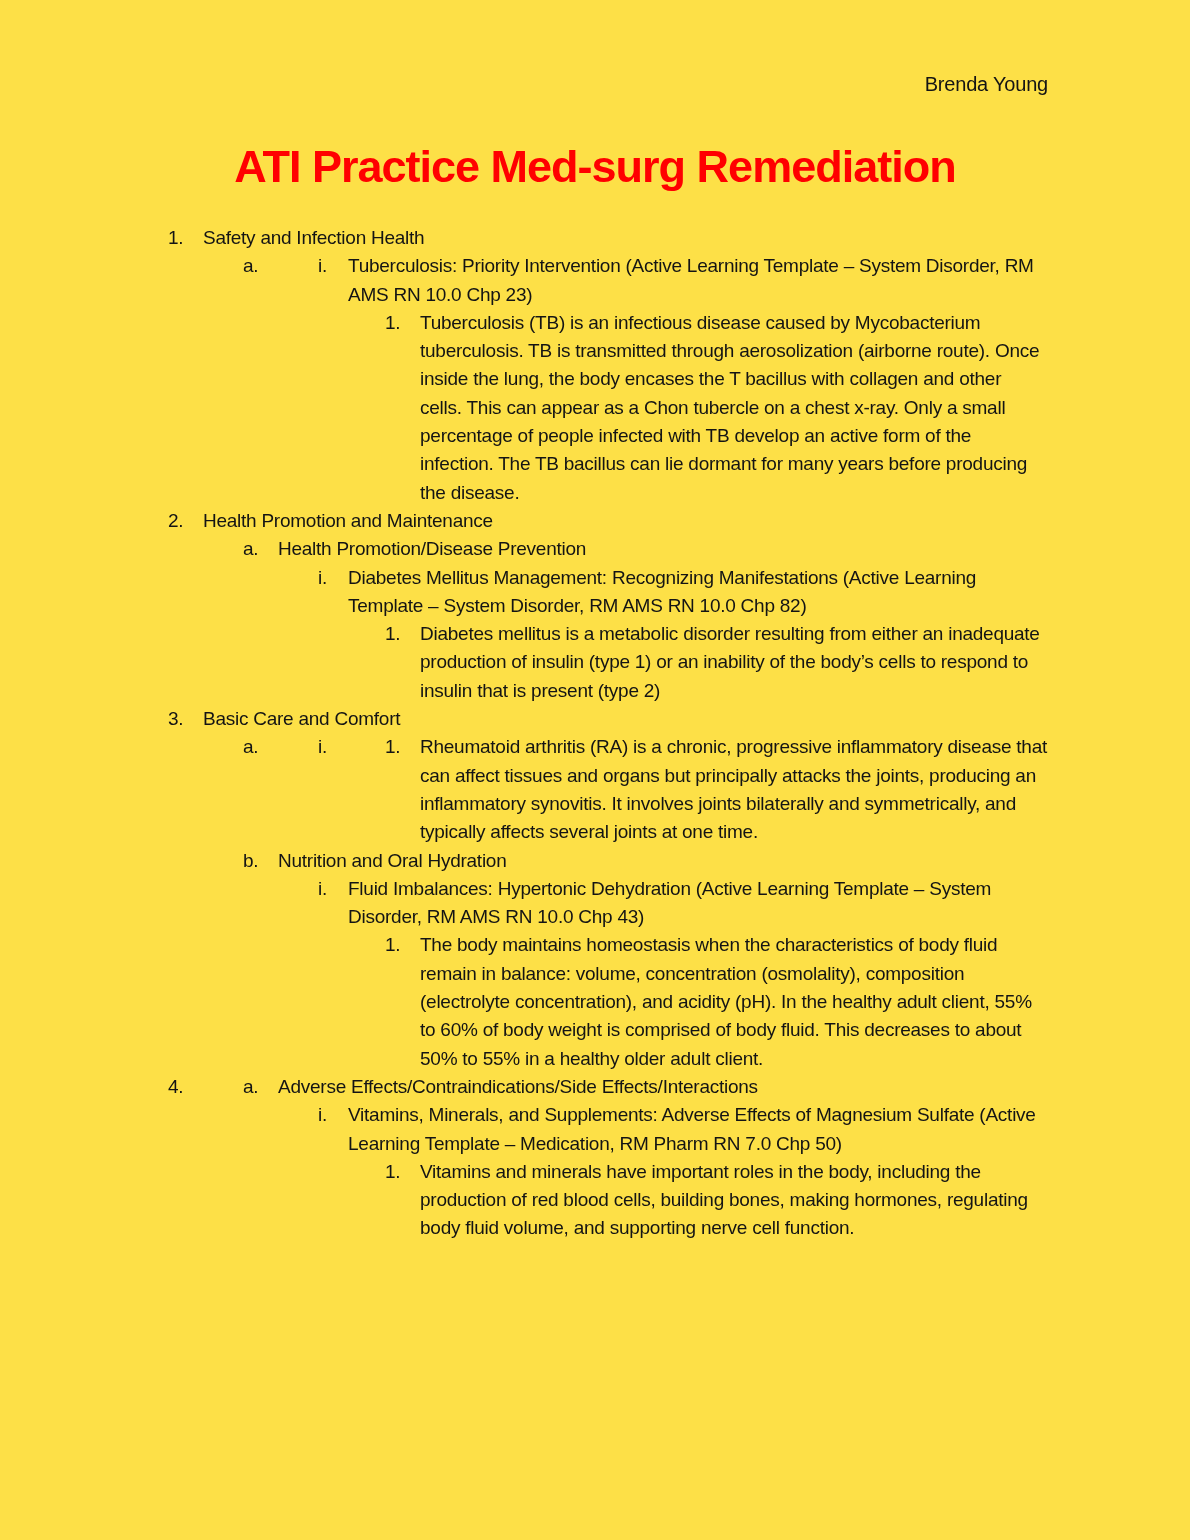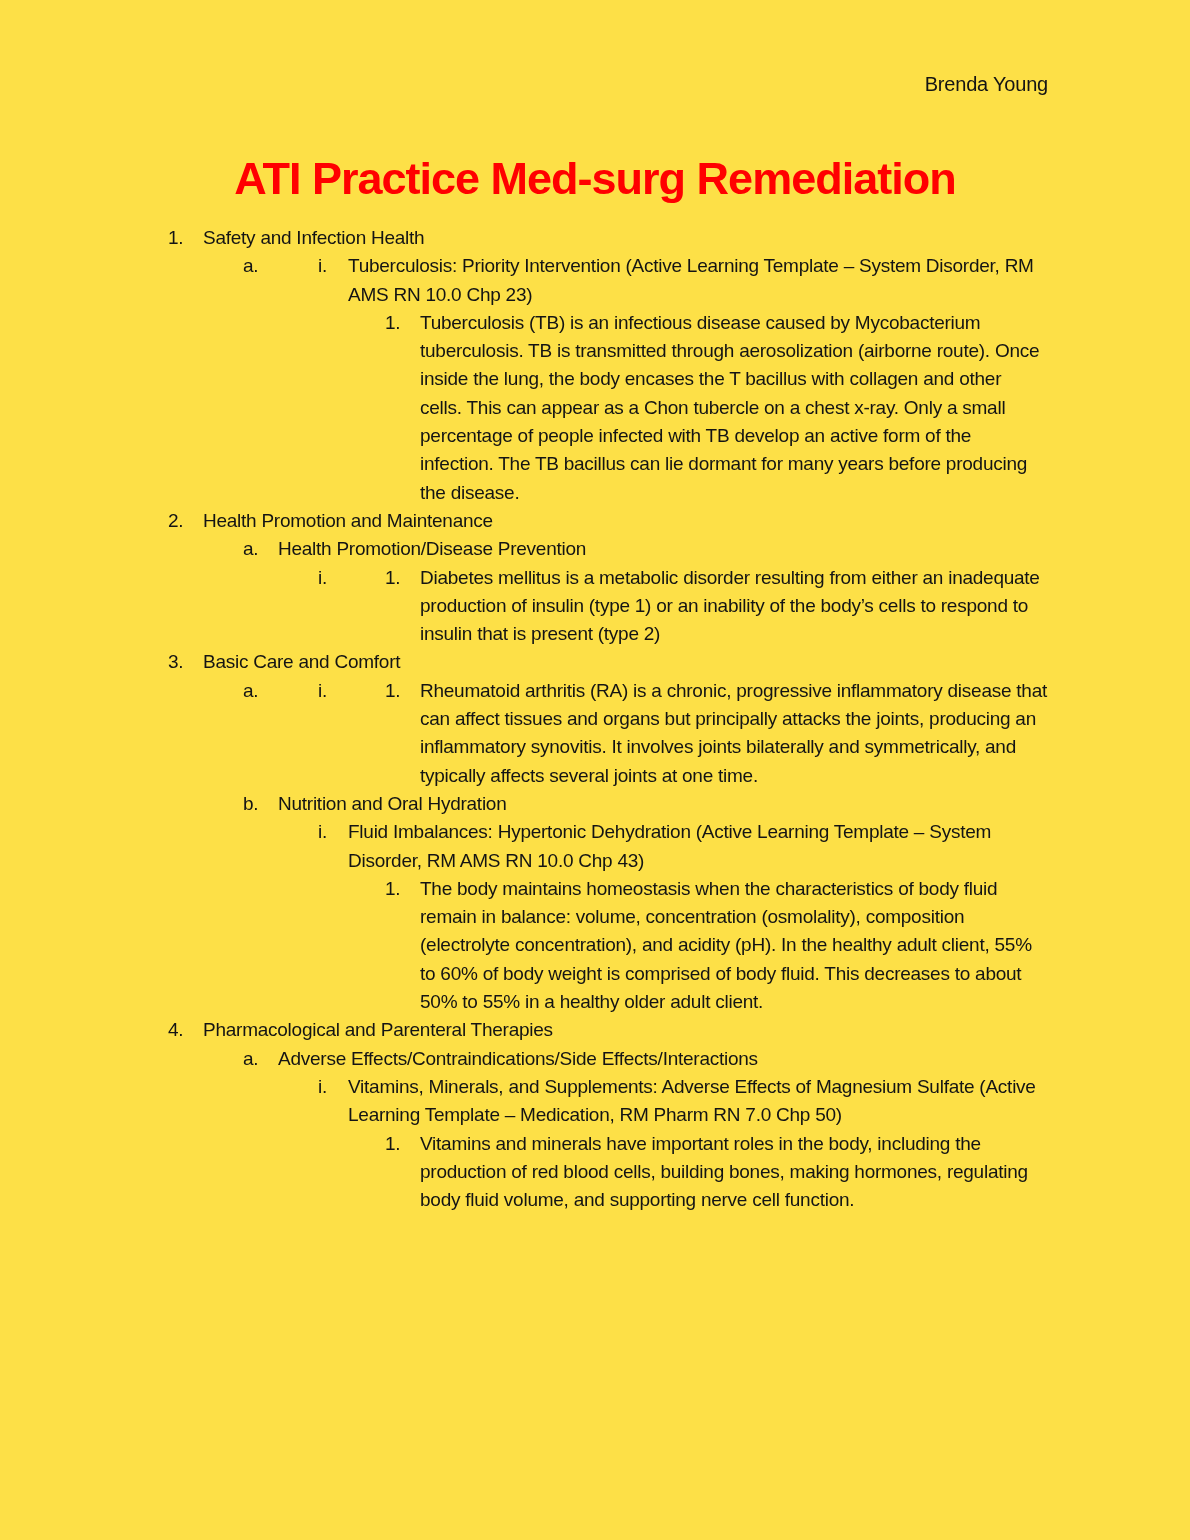--- a/index.html
+++ b/index.html
@@ -15,21 +15,21 @@
   .author {
     position: absolute;
     top: 70px;
     right: 142px;
     font-size: 20px;
     line-height: 28px;
     letter-spacing: -0.2px;
   }
   .title {
     position: absolute;
-    top: 148px;
+    top: 136px;
     left: 0;
     width: 100%;
     margin: 0;
     text-align: center;
     font-size: 45px;
     line-height: 62px;
     font-weight: 700;
     letter-spacing: -1px;
     color: #ff0000;
   }
@@ -80,20 +80,21 @@
     <div class="li l1">
       <span class="mk">2.</span>
       <span>Health Promotion and Maintenance</span>
     </div>
     <div class="li l2">
       <span class="mk">a.</span>
       <span>Health Promotion/Disease Prevention</span>
     </div>
     <div class="li l3">
       <span class="mk">i.</span>
+      <span>Diabetes Mellitus Management: Recognizing Manifestations (Active Learning Template – System Disorder, RM AMS RN 10.0 Chp 82)</span>
     </div>
     <div class="li l4">
       <span class="mk">1.</span>
       <span>Diabetes mellitus is a metabolic disorder resulting from either an inadequate production of insulin (type 1) or an inability of the body’s cells to respond to insulin that is present (type 2)</span>
     </div>
 
     <div class="li l1">
       <span class="mk">3.</span>
       <span>Basic Care and Comfort</span>
     </div>
@@ -115,21 +116,20 @@
       <span class="mk">i.</span>
       <span>Fluid Imbalances: Hypertonic Dehydration (Active Learning Template – System Disorder, RM AMS RN 10.0 Chp 43)</span>
     </div>
     <div class="li l4">
       <span class="mk">1.</span>
       <span>The body maintains homeostasis when the characteristics of body fluid remain in balance: volume, concentration (osmolality), composition (electrolyte concentration), and acidity (pH). In the healthy adult client, 55% to 60% of body weight is comprised of body fluid. This decreases to about 50% to 55% in a healthy older adult client.</span>
     </div>
 
     <div class="li l1">
       <span class="mk">4.</span>
-      <span>Pharmacological and Parenteral Therapies</span>
     </div>
     <div class="li l2">
       <span class="mk">a.</span>
       <span>Adverse Effects/Contraindications/Side Effects/Interactions</span>
     </div>
     <div class="li l3">
       <span class="mk">i.</span>
       <span>Vitamins, Minerals, and Supplements: Adverse Effects of Magnesium Sulfate (Active Learning Template – Medication, RM Pharm RN 7.0 Chp 50)</span>
     </div>
     <div class="li l4">

